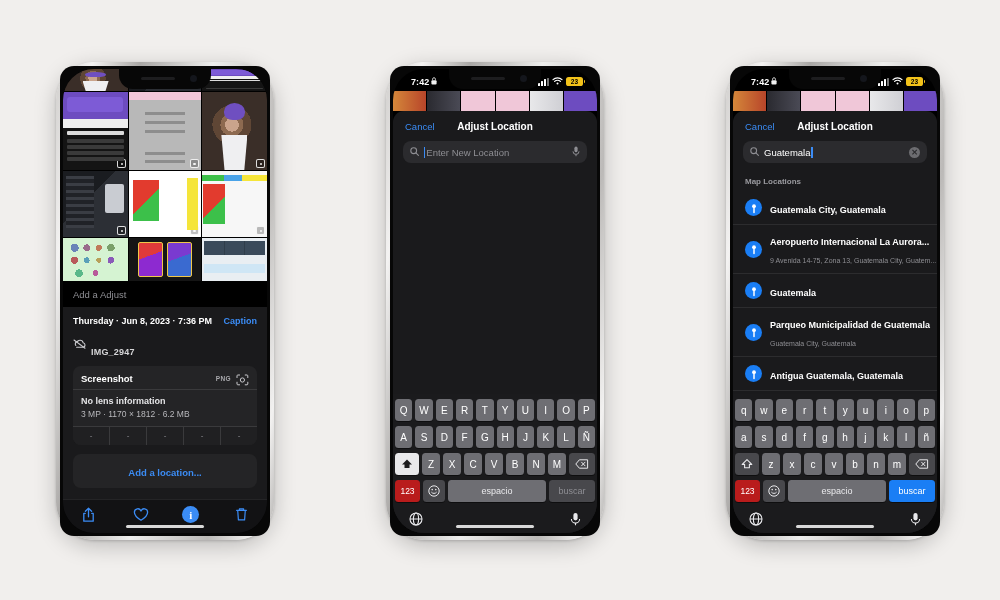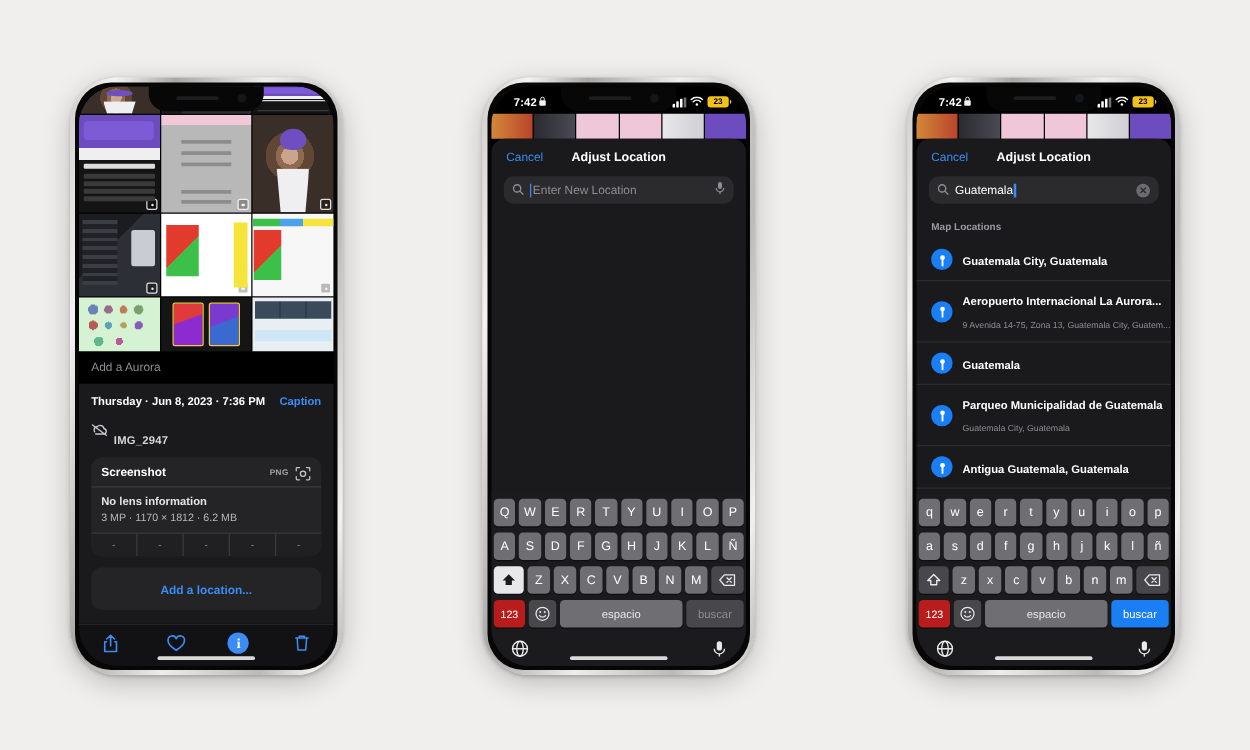--- a/index.html
+++ b/index.html
@@ -24,21 +24,21 @@
     padding: 4px;
     box-shadow: 0 6px 22px rgba(0,0,0,.22), 0 1px 3px rgba(0,0,0,.18);
   }
   .phone.p1 { left: 56px;  top: 62px; }
   .phone.p2 { left: 386px; top: 62px; }
   .phone.p3 { left: 726px; top: 62px; }
 
   .bezel {
     width: 100%; height: 100%;
     background: #070707;
-    border-radius: 29px;
+    border-radius: 14px;
     padding: 3px;
   }
   .screen {
     position: relative;
     width: 100%; height: 100%;
     border-radius: 31px;
     overflow: hidden;
     background: #000;
   }
 
@@ -446,21 +446,21 @@
             </div>
             <div class="strip">
               <div class="cell t-poke"></div>
               <div class="cell t-cards"></div>
               <div class="cell t-price"></div>
             </div>
           </div>
         </div>
 
         <div class="caption-row">
-          <span>Add a Aurora</span>
+          <span>Add a Adjust</span>
         </div>
 
         <div class="info-card">
           <div class="date-row">
             <span class="date-txt">Thursday · Jun 8, 2023 · 7:36 PM</span>
             <span class="adjust-link">Caption</span>
           </div>
           <div class="fname-row">
             <span class="cloud-slash">
               <svg width="13" height="10" viewBox="0 0 13 10">

